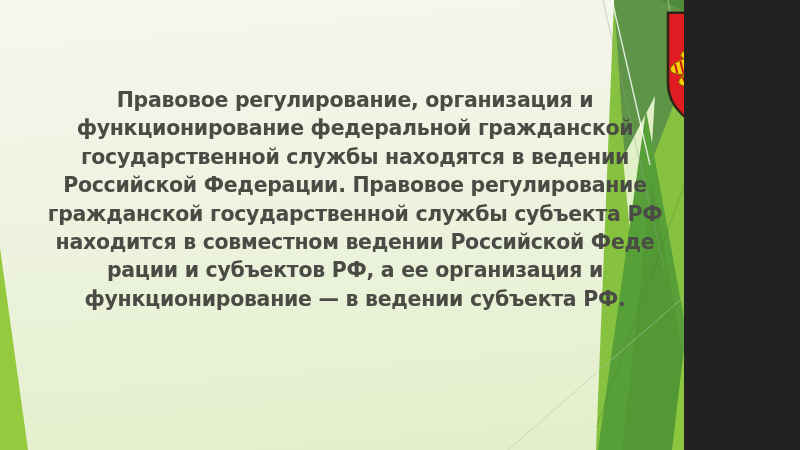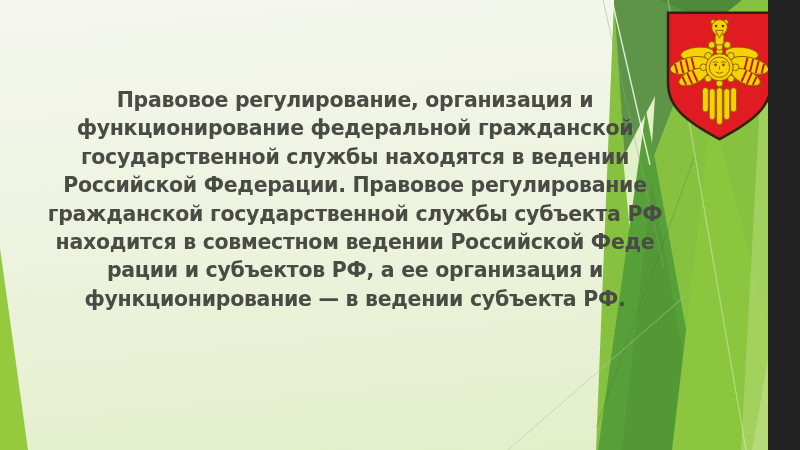--- a/index.html
+++ b/index.html
@@ -1,18 +1,18 @@
 <!DOCTYPE html>
 <html><head>
 <meta charset="utf-8">
 <style>
   html,body{margin:0;padding:0;background:#222;}
   .slide{
     position:relative;
-    width:768px;height:450px;
+    width:684px;height:450px;
     overflow:hidden;
     background:linear-gradient(175deg,#f5f7ef 0%,#eef3e0 45%,#e2efc9 100%);
     font-family:"DejaVu Sans","Liberation Sans",sans-serif;
   }
   .bg-svg{position:absolute;left:0;top:0;width:800px;height:450px;z-index:0;}
   .body-text{
     position:absolute;
     left:25px;top:86px;width:660px;
     z-index:1;
     font-weight:bold;

